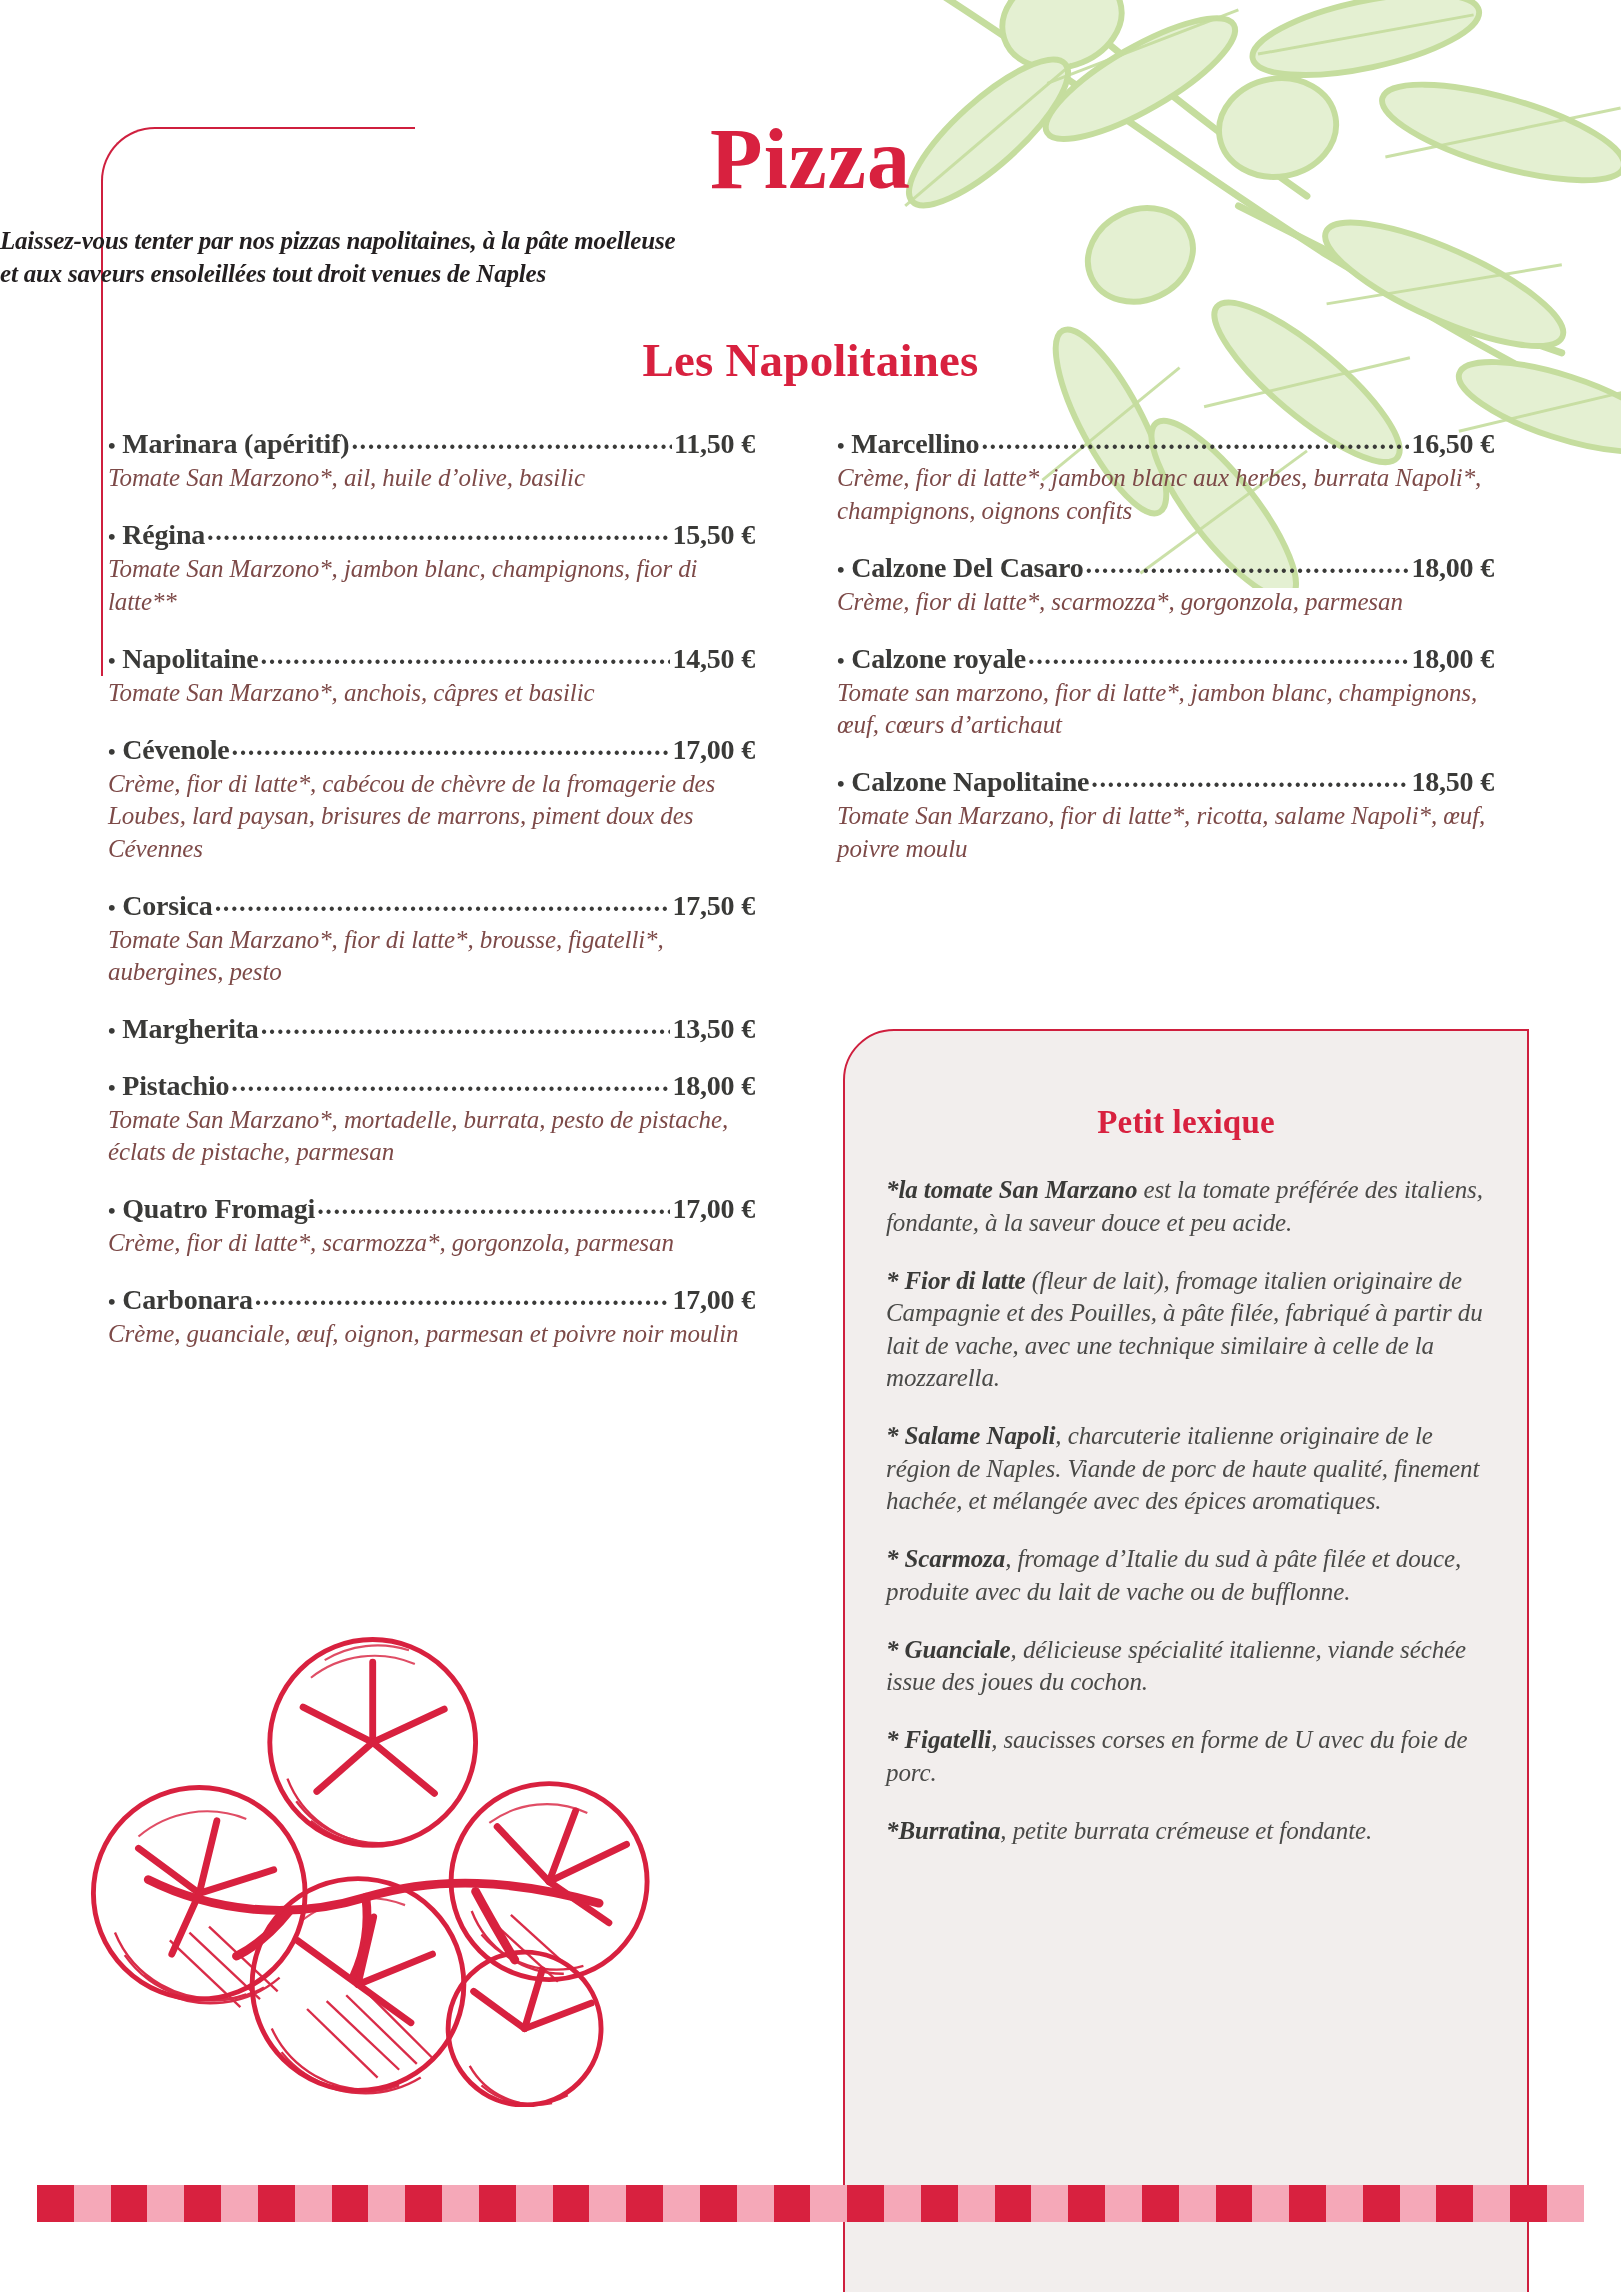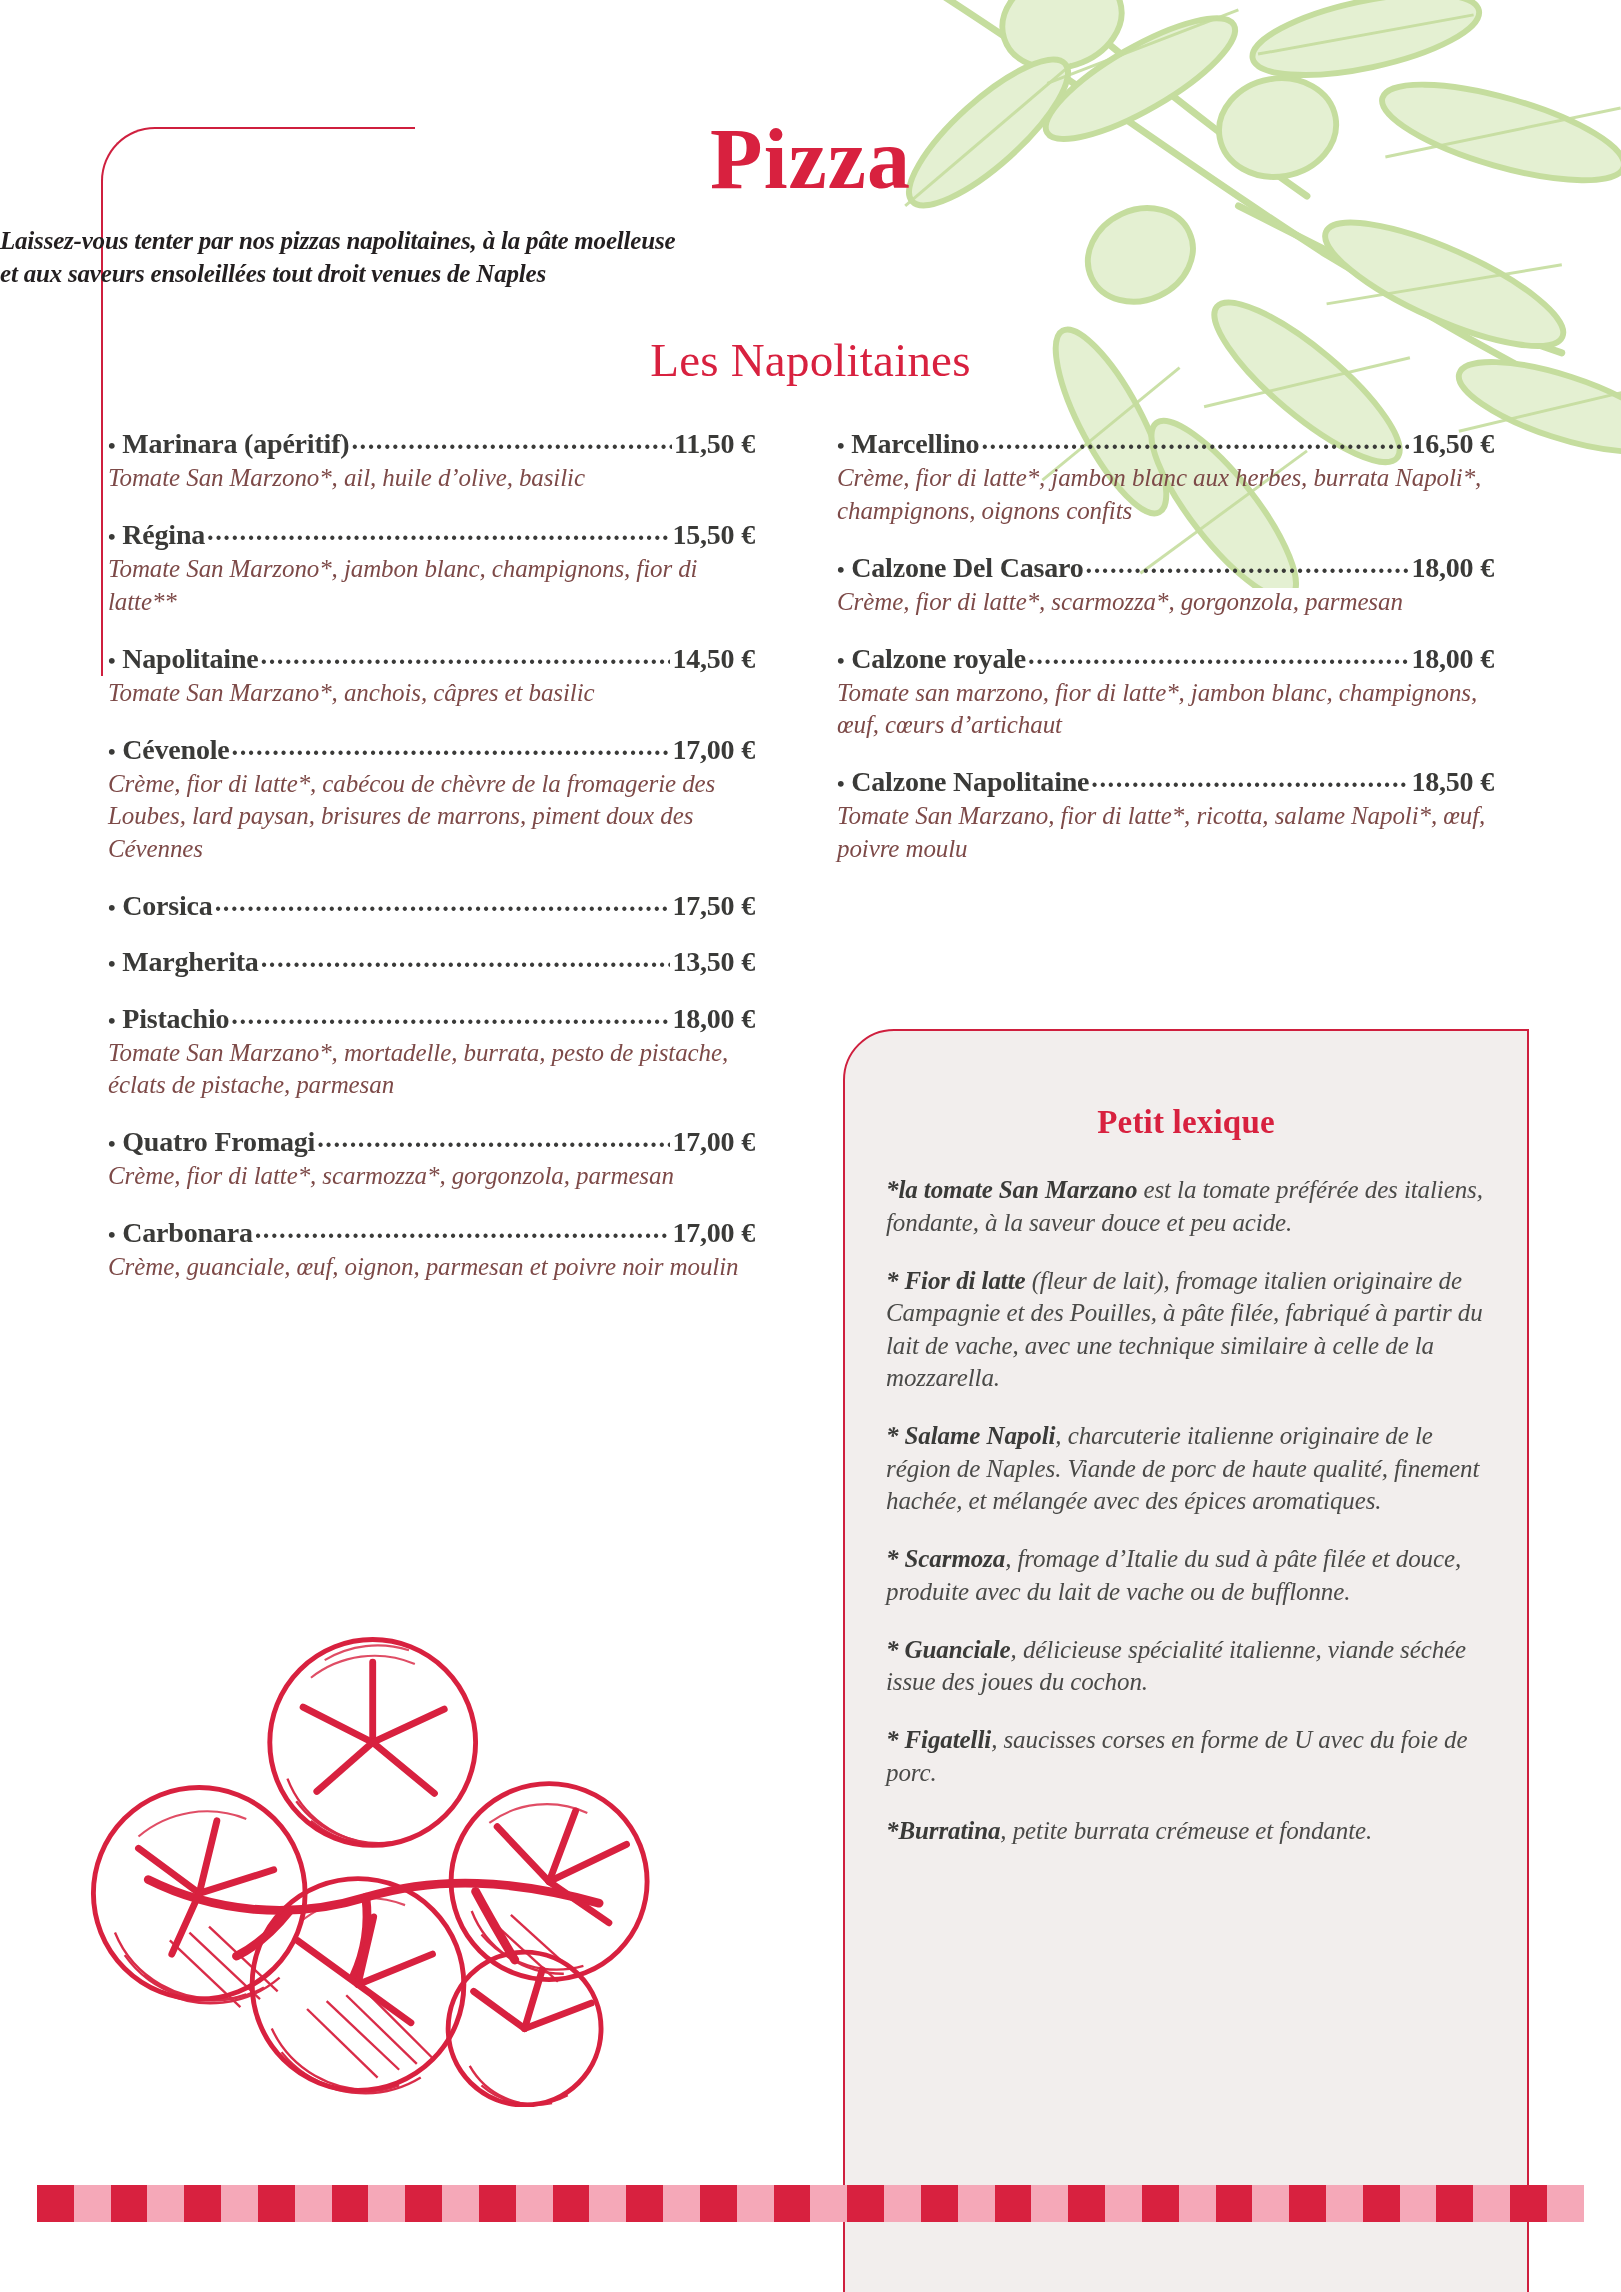--- a/index.html
+++ b/index.html
@@ -48,21 +48,21 @@
     font-size:25px;
     line-height:1.33;
     color:#231f20;
     letter-spacing:-0.2px;
   }
   #section-title {
     margin-top:43px;
     text-align:center;
     color:#d8213f;
     font-size:47px;
-    font-weight:normal;
+    font-weight:bold;
     letter-spacing:0.2px;
   }
 
   
   #menu-columns {
     position:relative; z-index:3;
     display:flex;
     margin-top:41px;
     padding:0 93px 0 108px;
     gap:82px;
@@ -240,20 +240,21 @@
         </div>
         <div class="item-desc">Crème, fior di latte*, cabécou de chèvre de la fromagerie des Loubes, lard paysan, brisures de marrons, piment doux des Cévennes</div>
       </div>
       <div class="menu-item">
         <div class="item-head">
           <span class="item-bullet">•</span>
           <span class="item-name">Corsica</span>
           <span class="leader">..........................................................................................</span>
           <span class="item-price">17,50 €</span>
         </div>
+        <div class="item-desc">Tomate San Marzano*, fior di latte*, brousse, figatelli*, aubergines, pesto</div>
       </div>
       <div class="menu-item">
         <div class="item-head">
           <span class="item-bullet">•</span>
           <span class="item-name">Margherita</span>
           <span class="leader">..........................................................................................</span>
           <span class="item-price">13,50 €</span>
         </div>
       </div>
       <div class="menu-item">

